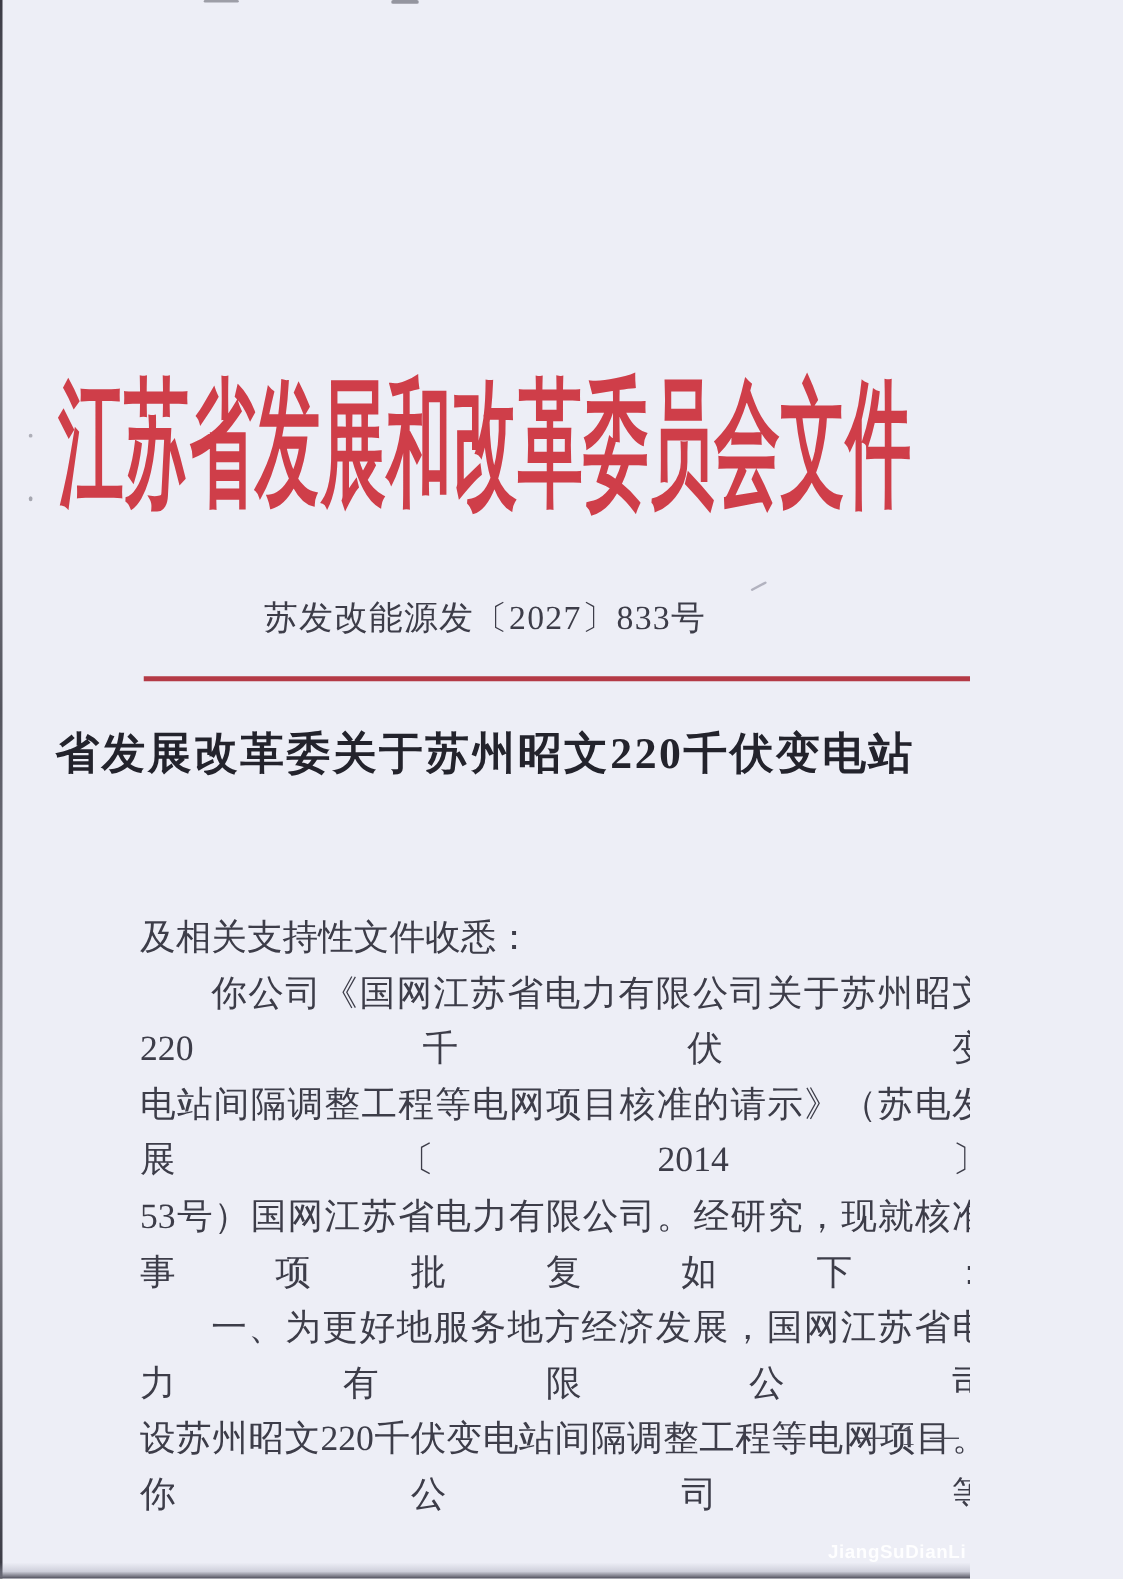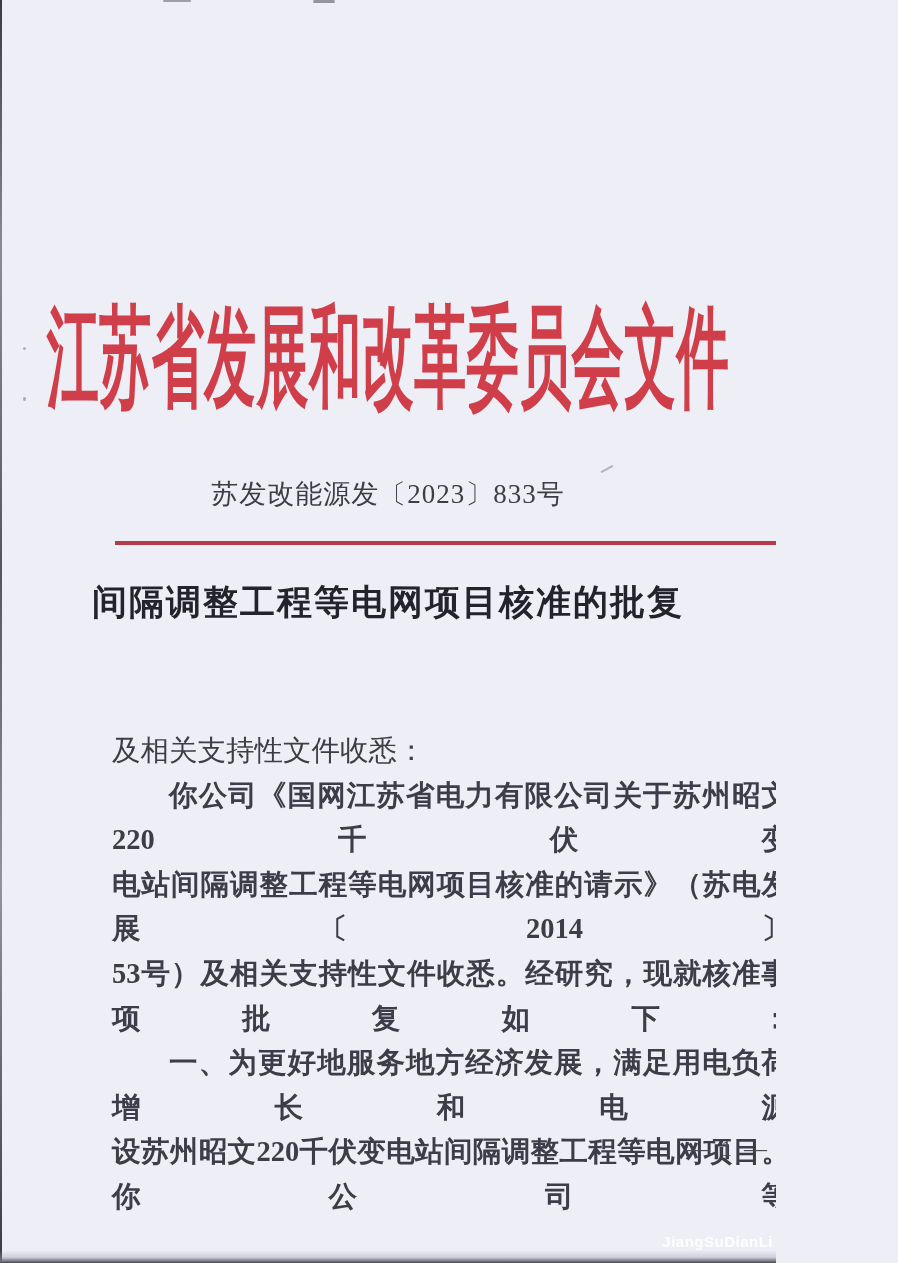--- a/index.html
+++ b/index.html
@@ -66,21 +66,21 @@
 
   .body-text {
     position: absolute;
     top: 729px; left: 112px;
     width: 678px;
     font-size: 28.5px;
     line-height: 44.6px;
     color: #3d3d49;
   }
   .bl { white-space: normal; }
-  .bl.fill { text-align: justify; text-align-last: justify; font-weight: bold; }
+  .bl.fill { text-align: justify; text-align-last: justify; }
   .bl.indent { text-indent: 2em; }
 
   .page-number {
     position: absolute;
     top: 1136px; left: 648px;
     width: 160px;
     text-align: center;
     font-size: 23px;
     letter-spacing: 3px;
     color: #4b4b57;
@@ -152,34 +152,34 @@
 </style>
 </head>
 <body>
 
 <div class="page">
 
   <div class="header-band">
     <span class="header-stretch">江苏省发展和改革委员会文件</span>
   </div>
 
-  <div class="doc-number">苏发改能源发〔2023〕833号</div>
+  <div class="doc-number">苏发改能源发〔2027〕833号</div>
 
   <div class="red-rule"></div>
 
   <div class="doc-title">
-    <div>间隔调整工程等电网项目核准的批复</div>
+    <div>省发展改革委关于苏州昭文220千伏变电站</div>
   </div>
 
   <div class="body-text">
     <div class="bl">及相关支持性文件收悉：</div>
     <div class="bl fill indent">你公司《国网江苏省电力有限公司关于苏州昭文220千伏变</div>
     <div class="bl fill">电站间隔调整工程等电网项目核准的请示》（苏电发展〔2014〕</div>
-    <div class="bl fill">53号）及相关支持性文件收悉。经研究，现就核准事项批复如下：</div>
-    <div class="bl fill indent">一、为更好地服务地方经济发展，满足用电负荷增长和电源</div>
+    <div class="bl fill">53号）国网江苏省电力有限公司。经研究，现就核准事项批复如下：</div>
+    <div class="bl fill indent">一、为更好地服务地方经济发展，国网江苏省电力有限公司</div>
     <div class="bl fill">设苏州昭文220千伏变电站间隔调整工程等电网项目。你公司等</div>
 
   </div>
 
   <div class="page-number">— 1 —</div>
 
   <div class="watermark">JiangSuDianLi</div>
 
   <div class="edge-left"></div>
   <div class="edge-bottom"></div>

